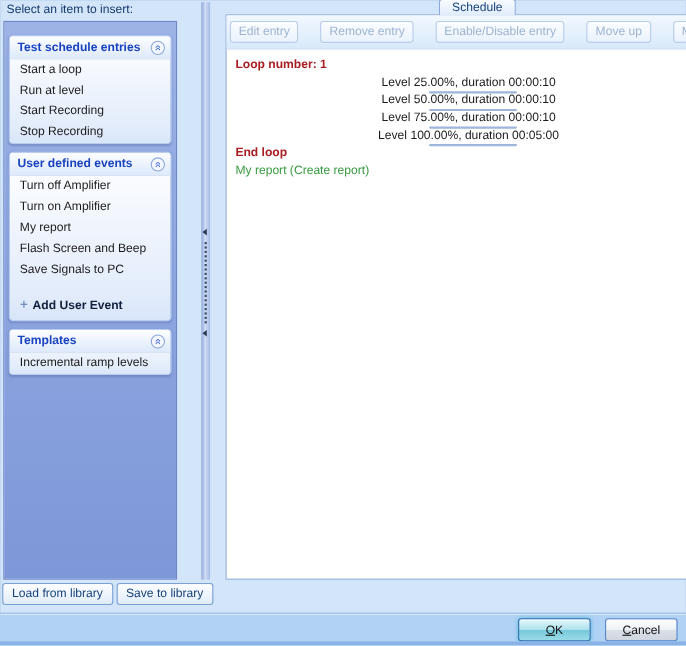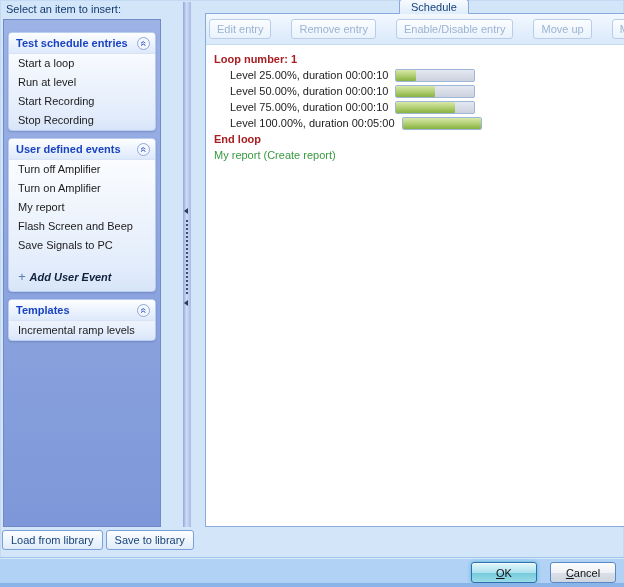--- a/index.html
+++ b/index.html
@@ -14,21 +14,21 @@
   .card{background:linear-gradient(#ffffff,#e2ecfb 85%,#d8e5f9);border:1px solid #b9cdf0;
       border-radius:4px;margin-bottom:7px;overflow:hidden;box-shadow:0 1px 2px rgba(40,60,120,.25);}
   .card-header{display:flex;align-items:center;height:21px;padding:0 5px 0 7px;cursor:default;
       background:linear-gradient(#fdfeff,#dde9fb);border-bottom:1px solid #d8e4f6;}
   .card-title{font-size:11px;font-weight:bold;color:#1a43c0;}
   .chev{margin-left:auto;width:13px;height:13px;border:1px solid #8fa8dc;border-radius:50%;
       background:#f4f8fe;color:#2a52c8;font-size:10px;line-height:11px;text-align:center;}
   .chev span{display:inline-block;transform:rotate(90deg);}
   .card-item{font-size:11px;color:#1b1b1b;height:19px;line-height:19px;padding-left:9px;cursor:default;}
   .card-action{font-size:11px;font-weight:bold;color:#10203d;height:20px;line-height:20px;
-      padding-left:9px;margin:12px 0 4px 0;font-style:italic;}
+      padding-left:9px;margin:12px 0 4px 0;}
   .plus{color:#5a7ab0;font-weight:normal;font-size:13px;margin-right:4px;}
   
   .splitter{position:absolute;left:183px;top:2px;width:8px;height:525px;
       background:linear-gradient(90deg,#8fa8dc,#cfddf4 45%,#a4bae6);}
   .grip{position:absolute;left:3px;top:218px;height:74px;width:2px;border-left:2px dotted #3c4c6e;}
   .grip-arrow{position:absolute;left:1px;width:0;height:0;border-top:3px solid transparent;
       border-bottom:3px solid transparent;border-right:4px solid #2c3a58;}
   .grip-arrow.top{top:206px;} .grip-arrow.bot{top:298px;}
   
   .panel{position:absolute;left:205px;top:13px;width:426px;height:514px;background:#fff;
@@ -39,21 +39,21 @@
   .toolbar{display:flex;align-items:center;gap:20px;height:31px;padding:0 3px;
       background:linear-gradient(#f2f8fe,#d9e9fa);border-bottom:1px solid #c6daf2;}
   .tb-btn{font-size:11px;padding:3px 7px;border-radius:3px;border:1px solid #b9cdea;
       background:linear-gradient(#fbfdff,#e9f2fc);color:#9db3d2;cursor:default;white-space:nowrap;}
   .tb-btn.enabled{color:#17427b;border-color:#7ba0d4;
       background:linear-gradient(#f5faff,#d9e9fb);cursor:pointer;}
   .content{padding:6px 8px;font-size:11px;color:#1b1b1b;}
   .entry{height:16px;line-height:16px;display:flex;align-items:center;}
   .entry.loop{color:#a81e22;font-weight:bold;}
   .entry.report{color:#379a40;}
-  .entry.level{padding-left:16px;}
+  .entry.level{padding-left:16px;flex-direction:column;}
   .bar{display:inline-block;width:80px;height:13px;margin-left:7px;border:1px solid #9db6d9;
       border-radius:2px;background:linear-gradient(#e4e8f0,#ccd2de);overflow:hidden;}
   .fill{display:block;height:100%;background:linear-gradient(#d9e8a8,#aecd6f 55%,#86b23e);
       border-radius:1px;}
   
   .library-bar{position:absolute;left:2px;top:530px;display:flex;gap:3px;}
   .lib-btn{font-size:11px;height:20px;padding:2px 8px;border-radius:3px;color:#17427b;
       border:1px solid #7ba0d4;background:linear-gradient(#fdfeff,#e0ecfa);cursor:pointer;}
   .footer{position:absolute;left:0;top:557px;width:624px;height:26px;background:#b1d2f5;
       border-top:1px solid #9ec3ee;box-shadow:inset 0 1px 0 #d9ebfb;

